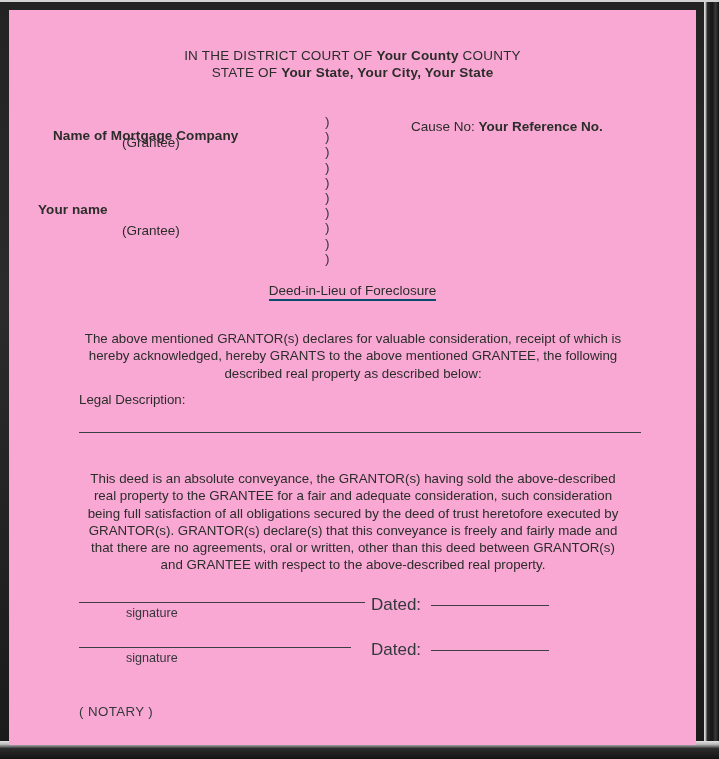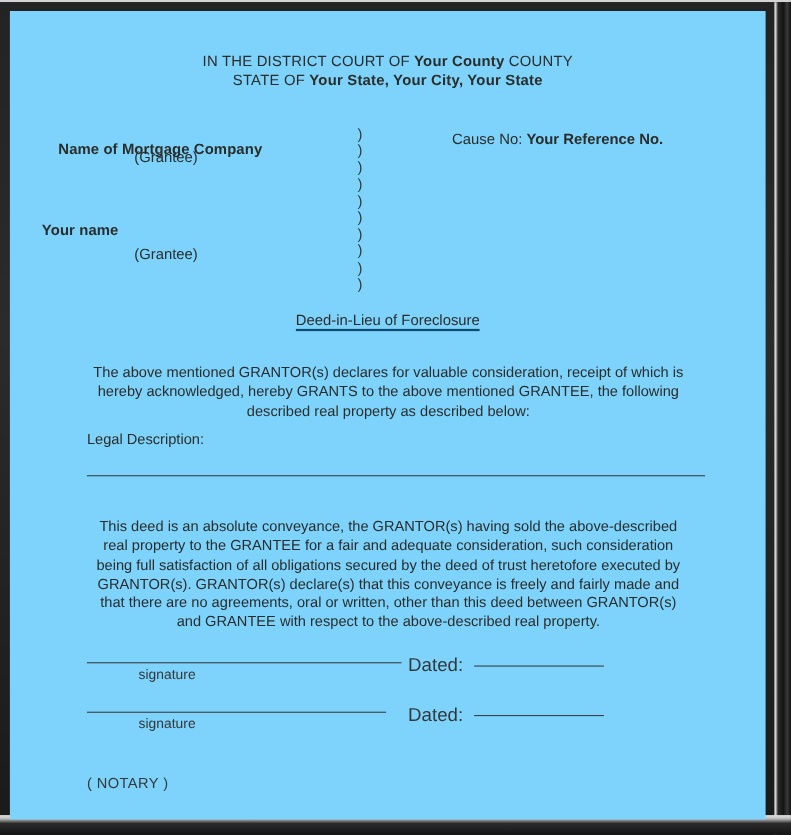--- a/index.html
+++ b/index.html
@@ -54,21 +54,21 @@
     background: linear-gradient(to bottom, #e2e2e2 0%, #bdbdbd 18%, #2b2b2b 42%, #141414 100%);
   }
 
   
   #page {
     position: absolute;
     top: 10px;
     left: 9px;
     width: 687px;
     height: 735px;
-    background: #7dd3fc;
+    background: #f9a8d4;
     overflow: hidden;
     color: #2a2d2a;
   }
 
   .doc-text {
     font-family: "Liberation Sans", sans-serif;
     color: #33383a;
   }
 
   

